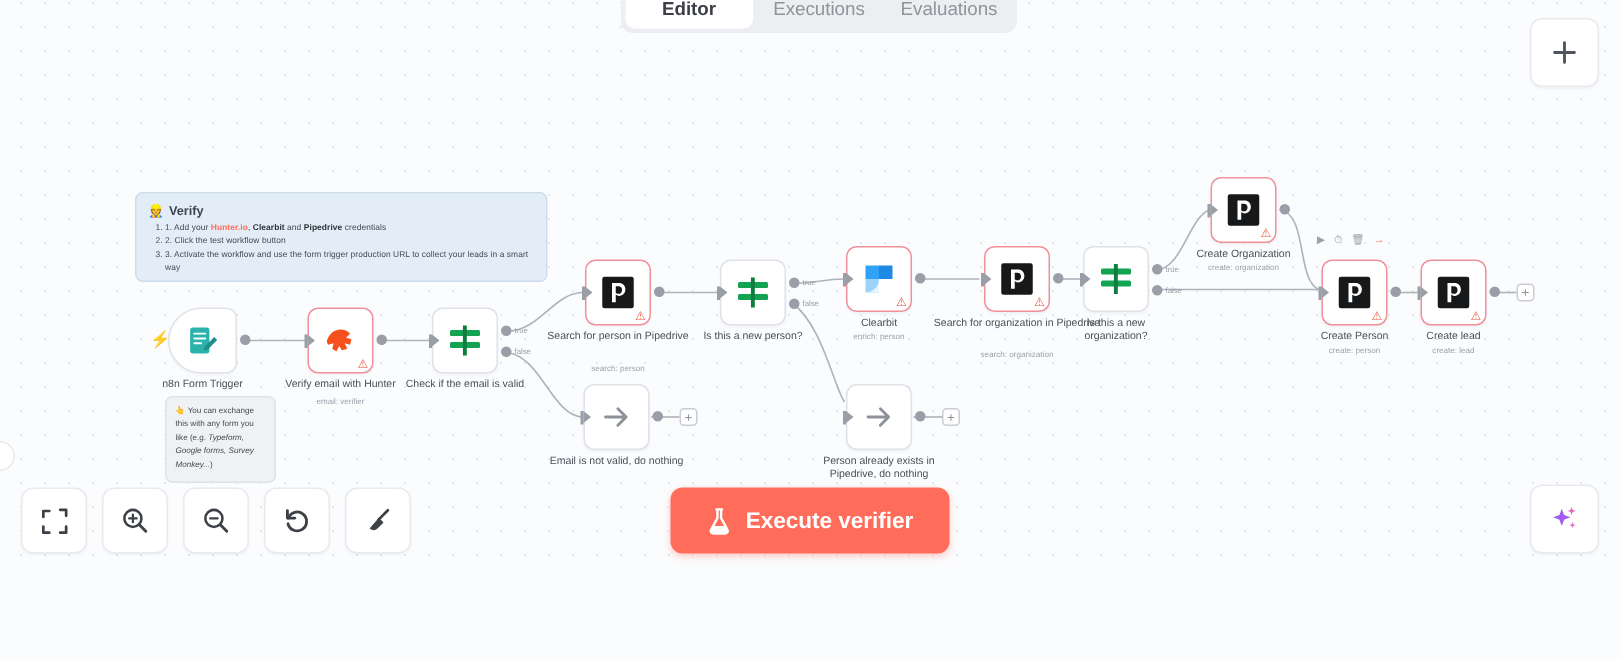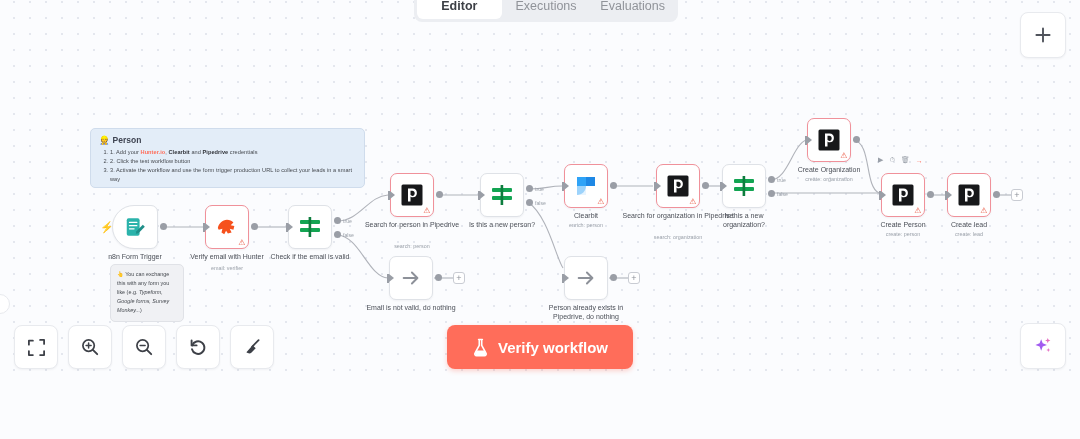--- a/index.html
+++ b/index.html
@@ -180,21 +180,21 @@
 
   <div class="sqbtn" id="add-node-btn">
     <svg width="18" height="18" viewBox="0 0 18 18">
       <path d="M9 2.4v13.2M2.4 9h13.2" stroke="#50545c" stroke-width="1.9" stroke-linecap="round"></path>
     </svg>
   </div>
 
   <div class="sticky" id="setup-note">
     <div class="s-title">
       <span>👷</span>
-      <span>Person</span>
+      <span>Verify</span>
     </div>
     <ol>
       <li><span>1. Add your </span><span class="s-link">Hunter.io</span><span>, </span><span class="s-bold">Clearbit</span><span> and </span><span class="s-bold">Pipedrive</span><span> credentials</span></li>
       <li>2. Click the test workflow button</li>
       <li>3. Activate the workflow and use the form trigger production URL to collect your leads in a smart way</li>
     </ol>
   </div>
 
   <div class="sticky" id="form-note">
     <div class="n-text">
@@ -474,21 +474,21 @@
         <path d="M10.6 8.2l3.1 3.1-4.4 4.4c-1.4 1.4-3.6.5-4.9-.4l6.2-7.1z" fill="#3d4047"></path>
       </svg>
     </div>
   </div>
 
   <div id="execute-btn">
     <svg width="17" height="19" viewBox="0 0 18 20">
       <path d="M7 1.6h4M7.7 1.6v6.2L3.2 16c-.7 1.2.2 2.6 1.6 2.6h8.4c1.4 0 2.3-1.4 1.6-2.6l-4.5-8.2V1.6" stroke="#ffffff" stroke-width="1.7" fill="none" stroke-linecap="round" stroke-linejoin="round"></path>
       <path d="M5 13.3h8l1.6 2.9c.5 1-.2 2-1.3 2H4.7c-1.1 0-1.8-1-1.3-2z" fill="#ffffff"></path>
     </svg>
-    <span>Verify workflow</span>
+    <span>Execute verifier</span>
   </div>
 
   <div class="sqbtn" id="assistant-btn">
     <svg width="22" height="22" viewBox="0 0 24 24">
       <path d="M10 4.5l1.7 4.6 4.6 1.7-4.6 1.7L10 17.1l-1.7-4.6-4.6-1.7 4.6-1.7z" fill="#a25bf0"></path>
       <path d="M17.2 3.2l.8 2.1 2.1.8-2.1.8-.8 2.1-.8-2.1-2.1-.8 2.1-.8z" fill="#e46bbf"></path>
       <path d="M17.8 14.2l.6 1.6 1.6.6-1.6.6-.6 1.6-.6-1.6-1.6-.6 1.6-.6z" fill="#e46bbf"></path>
     </svg>
   </div>
 

